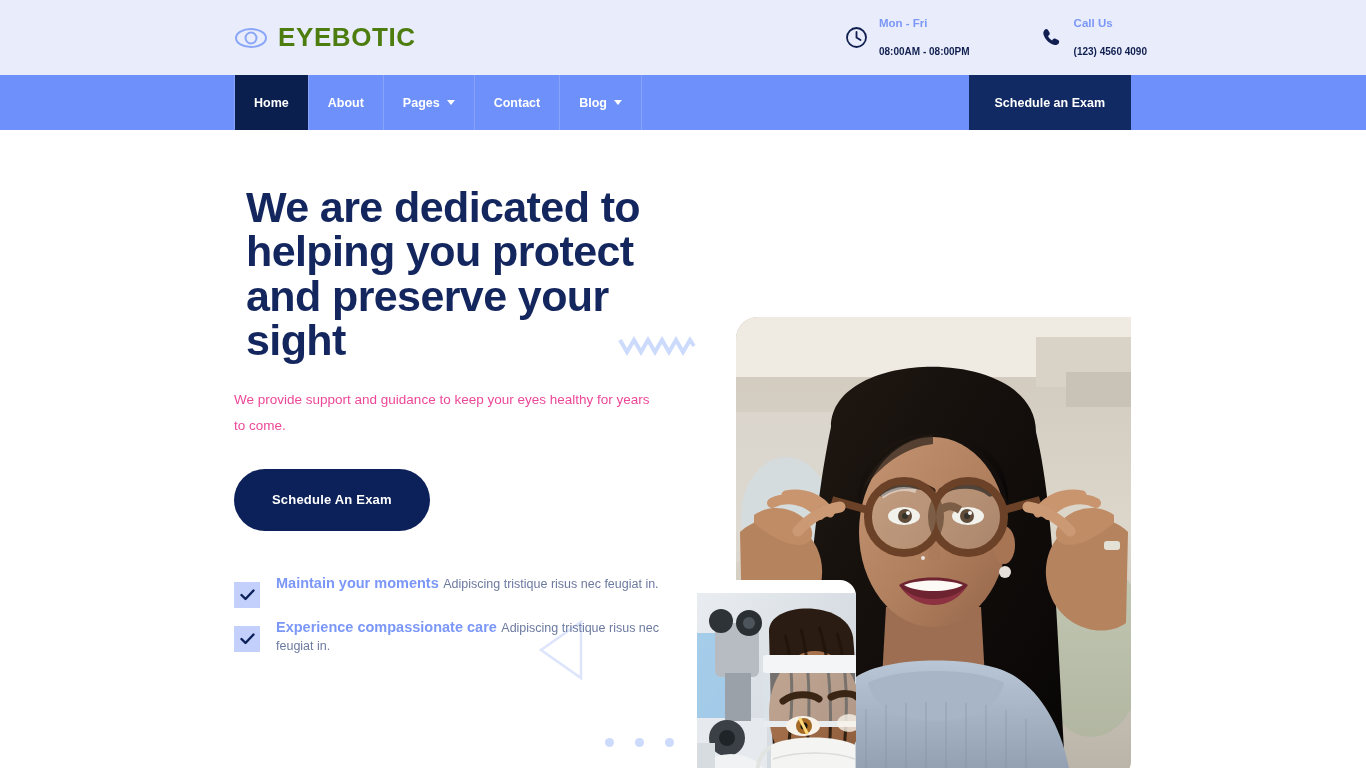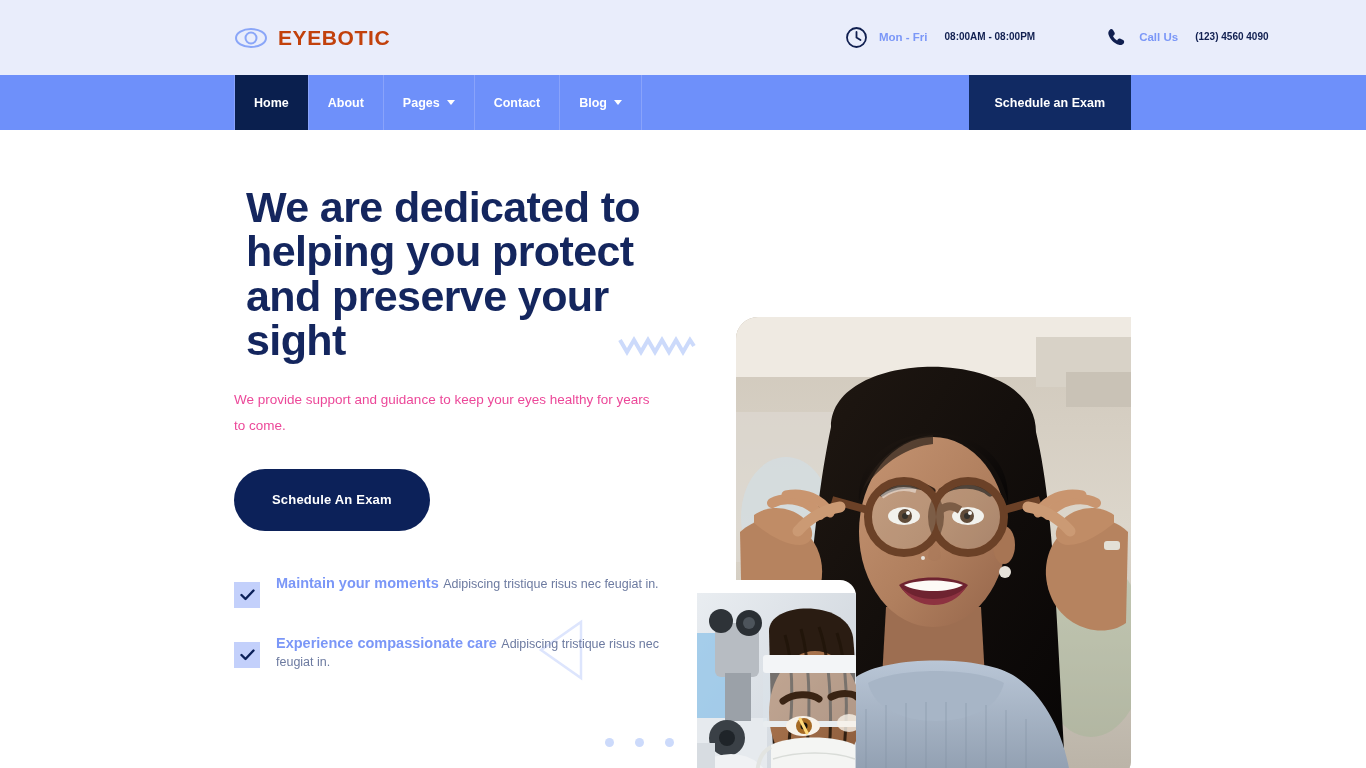--- a/index.html
+++ b/index.html
@@ -24,37 +24,37 @@
 
   .brand {
     position: absolute;
     left: 234px;
     display: flex;
     align-items: center;
     gap: 10px;
   }
   .brand-icon { width: 34px; height: 22px; display: block; }
   .brand-name {
-    font-size: 21px;
-    font-weight: bold;
-    color: #c2410c;
+    font-size: 26px;
+    font-weight: bold;
+    color: #4d7c0f;
     letter-spacing: 0.6px;
   }
 
   .contacts {
     position: absolute;
     left: 845px;
     display: flex;
     align-items: center;
     gap: 70px;
   }
   .contact-item { display: flex; align-items: center; gap: 11px; }
   .contact-ico { width: 23px; height: 23px; flex: 0 0 auto; color: #101f50; }
   .contact-ico svg { display: block; }
-  .contact-text { display: flex; flex-direction: row; gap: 17px; }
+  .contact-text { display: flex; flex-direction: column; gap: 17px; }
   .contact-label {
     font-size: 11.5px;
     color: #7b97f7;
     font-weight: bold;
     line-height: 1;
   }
   .contact-value {
     font-size: 10px;
     color: #101f50;
     font-weight: bold;
@@ -157,21 +157,21 @@
     background: #0c2159;
     color: #ffffff;
     font-size: 13px;
     font-weight: bold;
     border: none;
     border-radius: 31px;
     cursor: pointer;
     letter-spacing: 0.2px;
   }
 
-  .features { margin-top: 43px; display: flex; flex-direction: column; gap: 26px; }
+  .features { margin-top: 43px; display: flex; flex-direction: column; gap: 10px; }
   .feature { display: flex; align-items: flex-start; gap: 16px; }
   .check-box {
     width: 26px; height: 26px;
     background: #c3d0fb;
     display: flex;
     align-items: center;
     justify-content: center;
     flex: 0 0 auto;
     margin-top: 8px;
   }

